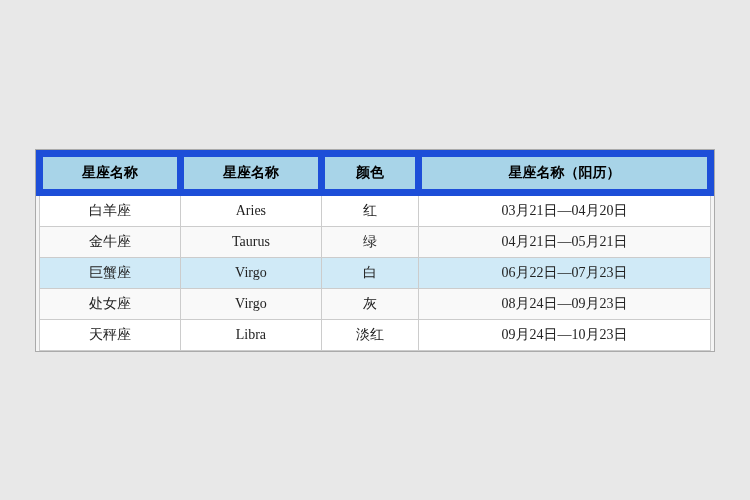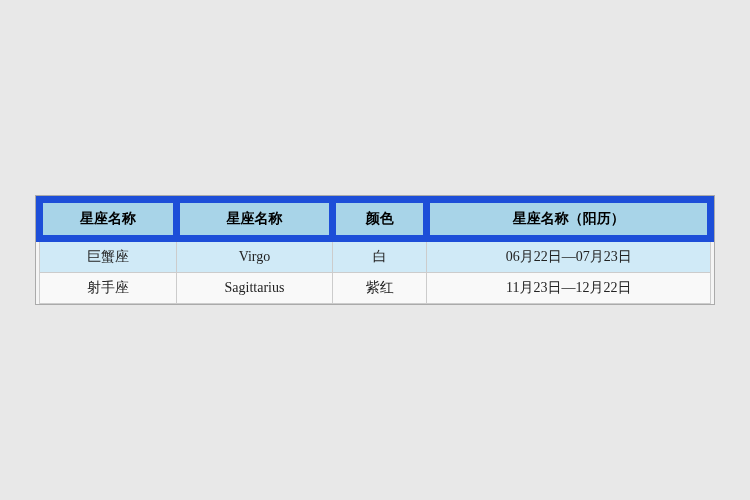--- a/index.html
+++ b/index.html
@@ -52,27 +52,45 @@
   <table>
     <thead>
       <tr>
         <th>星座名称</th>
         <th>星座名称</th>
         <th>颜色</th>
         <th>星座名称（阳历）</th>
       </tr>
     </thead>
     <tbody id="table-body">
+    <tr>
+          <td>白羊座</td>
+          <td>Aries</td>
+          <td>红</td>
+          <td>03月21日—04月20日</td>
+        </tr>
+        <tr>
+          <td>金牛座</td>
+          <td>Taurus</td>
+          <td>绿</td>
+          <td>04月21日—05月21日</td>
+        </tr>
         <tr class="highlight">
           <td>巨蟹座</td>
           <td>Virgo</td>
           <td>白</td>
           <td>06月22日—07月23日</td>
         </tr>
         <tr>
-          <td>射手座</td>
-          <td>Sagittarius</td>
-          <td>紫红</td>
-          <td>11月23日—12月22日</td>
+          <td>处女座</td>
+          <td>Virgo</td>
+          <td>灰</td>
+          <td>08月24日—09月23日</td>
+        </tr>
+        <tr>
+          <td>天秤座</td>
+          <td>Libra</td>
+          <td>淡红</td>
+          <td>09月24日—10月23日</td>
         </tr>
       </tbody>
   </table>
 </div>
 
 </body></html>

